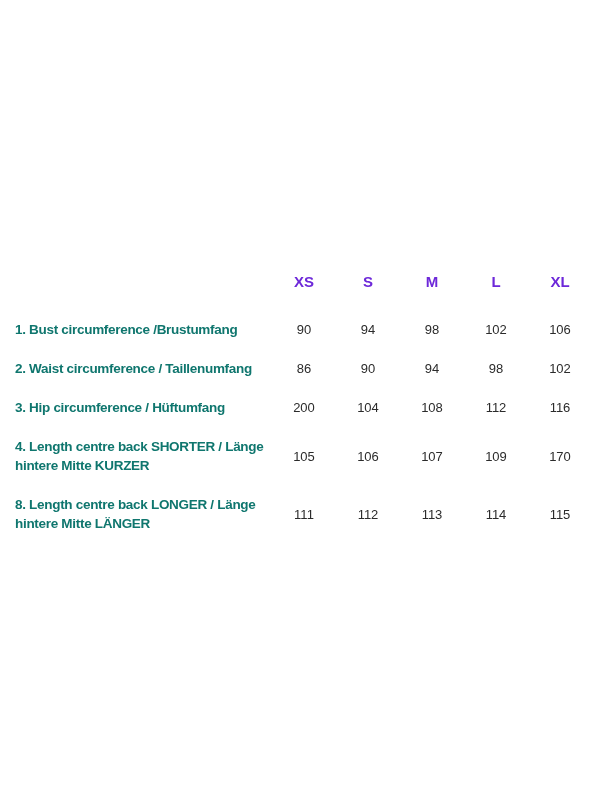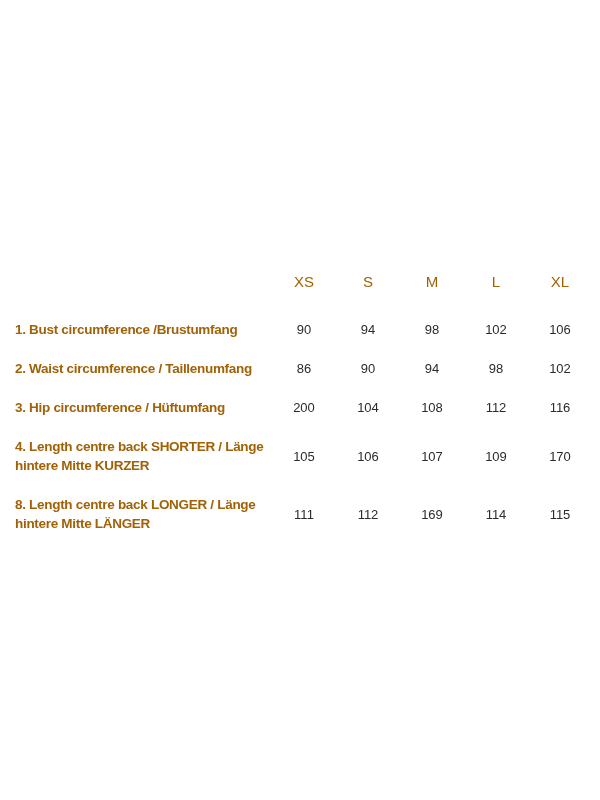--- a/index.html
+++ b/index.html
@@ -24,38 +24,38 @@
     border-collapse: collapse;
     table-layout: fixed;
     border: none;
   }
   col.label-col { width: 257px; }
   col.size-col  { width: 64px; }
   thead th {
     height: 57px;
     padding: 0;
     font-size: 15px;
-    font-weight: 400;
+    font-weight: 700;
     text-align: center;
     vertical-align: middle;
-    color: #a16207;
+    color: #6d28d9;
   }
   tbody td {
     padding: 10px 0;
     vertical-align: middle;
     border: none;
   }
   td.label-cell {
     font-size: 13.5px;
     font-weight: 700;
     line-height: 19px;
     letter-spacing: -0.3px;
     text-align: left;
     white-space: pre-line;
-    color: #a16207;
+    color: #0f766e;
   }
   td.value-cell {
     font-size: 13px;
     font-weight: 400;
     line-height: 19px;
     text-align: center;
     color: #2b2b2b;
   }
 </style>
 </head>
@@ -113,19 +113,19 @@
         <td class="value-cell">106</td>
         <td class="value-cell">107</td>
         <td class="value-cell">109</td>
         <td class="value-cell">170</td>
       </tr>
       <tr>
         <td class="label-cell">8. Length centre back LONGER / Länge
 hintere Mitte LÄNGER</td>
         <td class="value-cell">111</td>
         <td class="value-cell">112</td>
-        <td class="value-cell">169</td>
+        <td class="value-cell">113</td>
         <td class="value-cell">114</td>
         <td class="value-cell">115</td>
       </tr>
     </tbody>
   </table>
 </div>
 
 </body></html>

